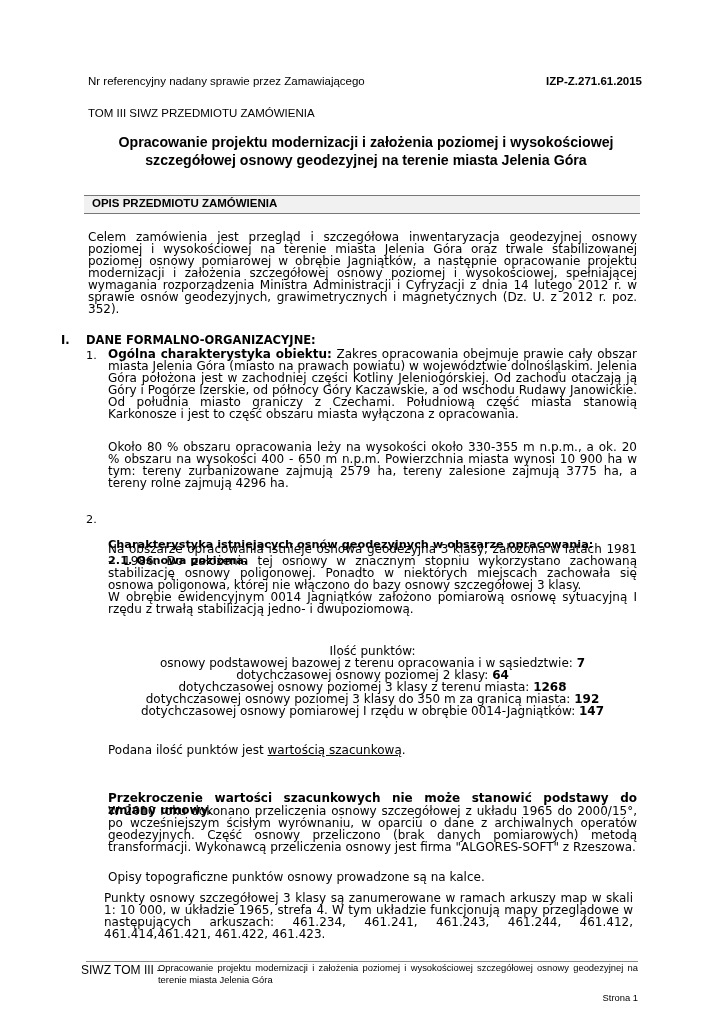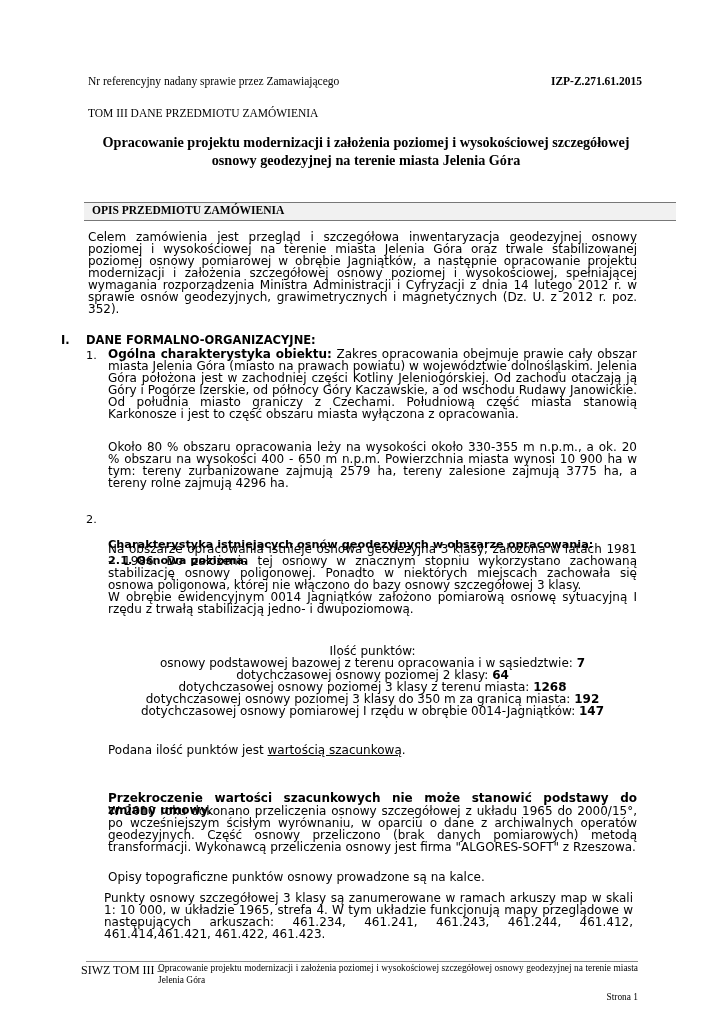--- a/index.html
+++ b/index.html
@@ -1,26 +1,26 @@
 <!DOCTYPE html>
 <html><head>
   <meta charset="utf-8">
   <style>
     html, body { margin: 0; padding: 0; background: #ffffff; }
     body { width: 724px; height: 1024px; position: relative; overflow: hidden; color: #000; }
-    .sans { font-family: Liberation Serif, serif; }
+    .sans { font-family: Liberation Sans, sans-serif; }
     .body-font { font-family: "DejaVu Sans", sans-serif; }
 
     .hdr-ref { position: absolute; left: 88px; top: 75px; font-size: 11.5px; }
     .hdr-num { position: absolute; right: 82px; top: 75px; font-size: 11.5px; font-weight: bold; }
     .hdr-tom { position: absolute; left: 88px; top: 107px; font-size: 11.5px; }
     .doc-title { position: absolute; left: 88px; width: 556px; top: 133px; text-align: center; font-size: 14.2px; font-weight: bold; line-height: 18px; }
 
-    .band { position: absolute; left: 84px; width: 556px; top: 202px; height: 17px; background: #f1f1f1;
-            border-top: 1.5px solid #777; border-bottom: 1.5px solid #777; padding-left: 36px; }
+    .band { position: absolute; left: 84px; width: 556px; top: 195px; height: 17px; background: #f1f1f1;
+            border-top: 1.5px solid #777; border-bottom: 1.5px solid #777; }
     .band span { position: absolute; left: 8px; top: 1px; font-size: 11.5px; font-weight: bold; }
 
     .para { position: absolute; text-align: justify; font-size: 12px; line-height: 12px; }
     .para b { font-weight: bold; margin-top: 36px; }
     .intro { left: 88px; width: 549px; top: 231px; }
 
     .sec-num { position: absolute; left: 61px; top: 333px; font-size: 11.5px; font-weight: bold; }
     .sec-title { position: absolute; left: 86px; top: 333px; font-size: 11.5px; font-weight: bold; }
 
     .item-num { position: absolute; left: 86px; font-size: 11.3px; }
@@ -39,21 +39,21 @@
     .foot-a { position: absolute; left: 81px; top: 963px; font-size: 12px; white-space: nowrap; }
     .foot-b { position: absolute; left: 158px; top: 962px; width: 480px; font-size: 9.4px; line-height: 12px; text-align: justify; }
     .foot-page { position: absolute; right: 86px; top: 992px; font-size: 9.4px; }
   </style>
 </head>
 <body>
 
 <div>
   <div class="hdr-ref sans">Nr referencyjny nadany sprawie przez Zamawiającego</div>
   <div class="hdr-num sans">IZP-Z.271.61.2015</div>
-  <div class="hdr-tom sans">TOM III DANE PRZEDMIOTU ZAMÓWIENIA</div>
+  <div class="hdr-tom sans">TOM III SIWZ PRZEDMIOTU ZAMÓWIENIA</div>
   <div class="doc-title sans">Opracowanie projektu modernizacji i założenia poziomej i wysokościowej szczegółowej osnowy geodezyjnej na terenie miasta Jelenia Góra</div>
 
   <div class="band sans">
     <span>OPIS PRZEDMIOTU ZAMÓWIENIA</span>
   </div>
 
   <div class="para intro body-font">Celem zamówienia jest przegląd i szczegółowa inwentaryzacja geodezyjnej osnowy poziomej i wysokościowej na terenie miasta Jelenia Góra oraz trwale stabilizowanej poziomej osnowy pomiarowej w obrębie Jagniątków, a następnie opracowanie projektu modernizacji i założenia szczegółowej osnowy poziomej i wysokościowej, spełniającej wymagania rozporządzenia Ministra Administracji i Cyfryzacji z dnia 14 lutego 2012 r. w sprawie osnów geodezyjnych, grawimetrycznych i magnetycznych (Dz. U. z 2012 r. poz. 352).</div>
 
   <div class="sec-num body-font">I.</div>
   <div class="sec-title body-font">DANE FORMALNO-ORGANIZACYJNE:</div>

